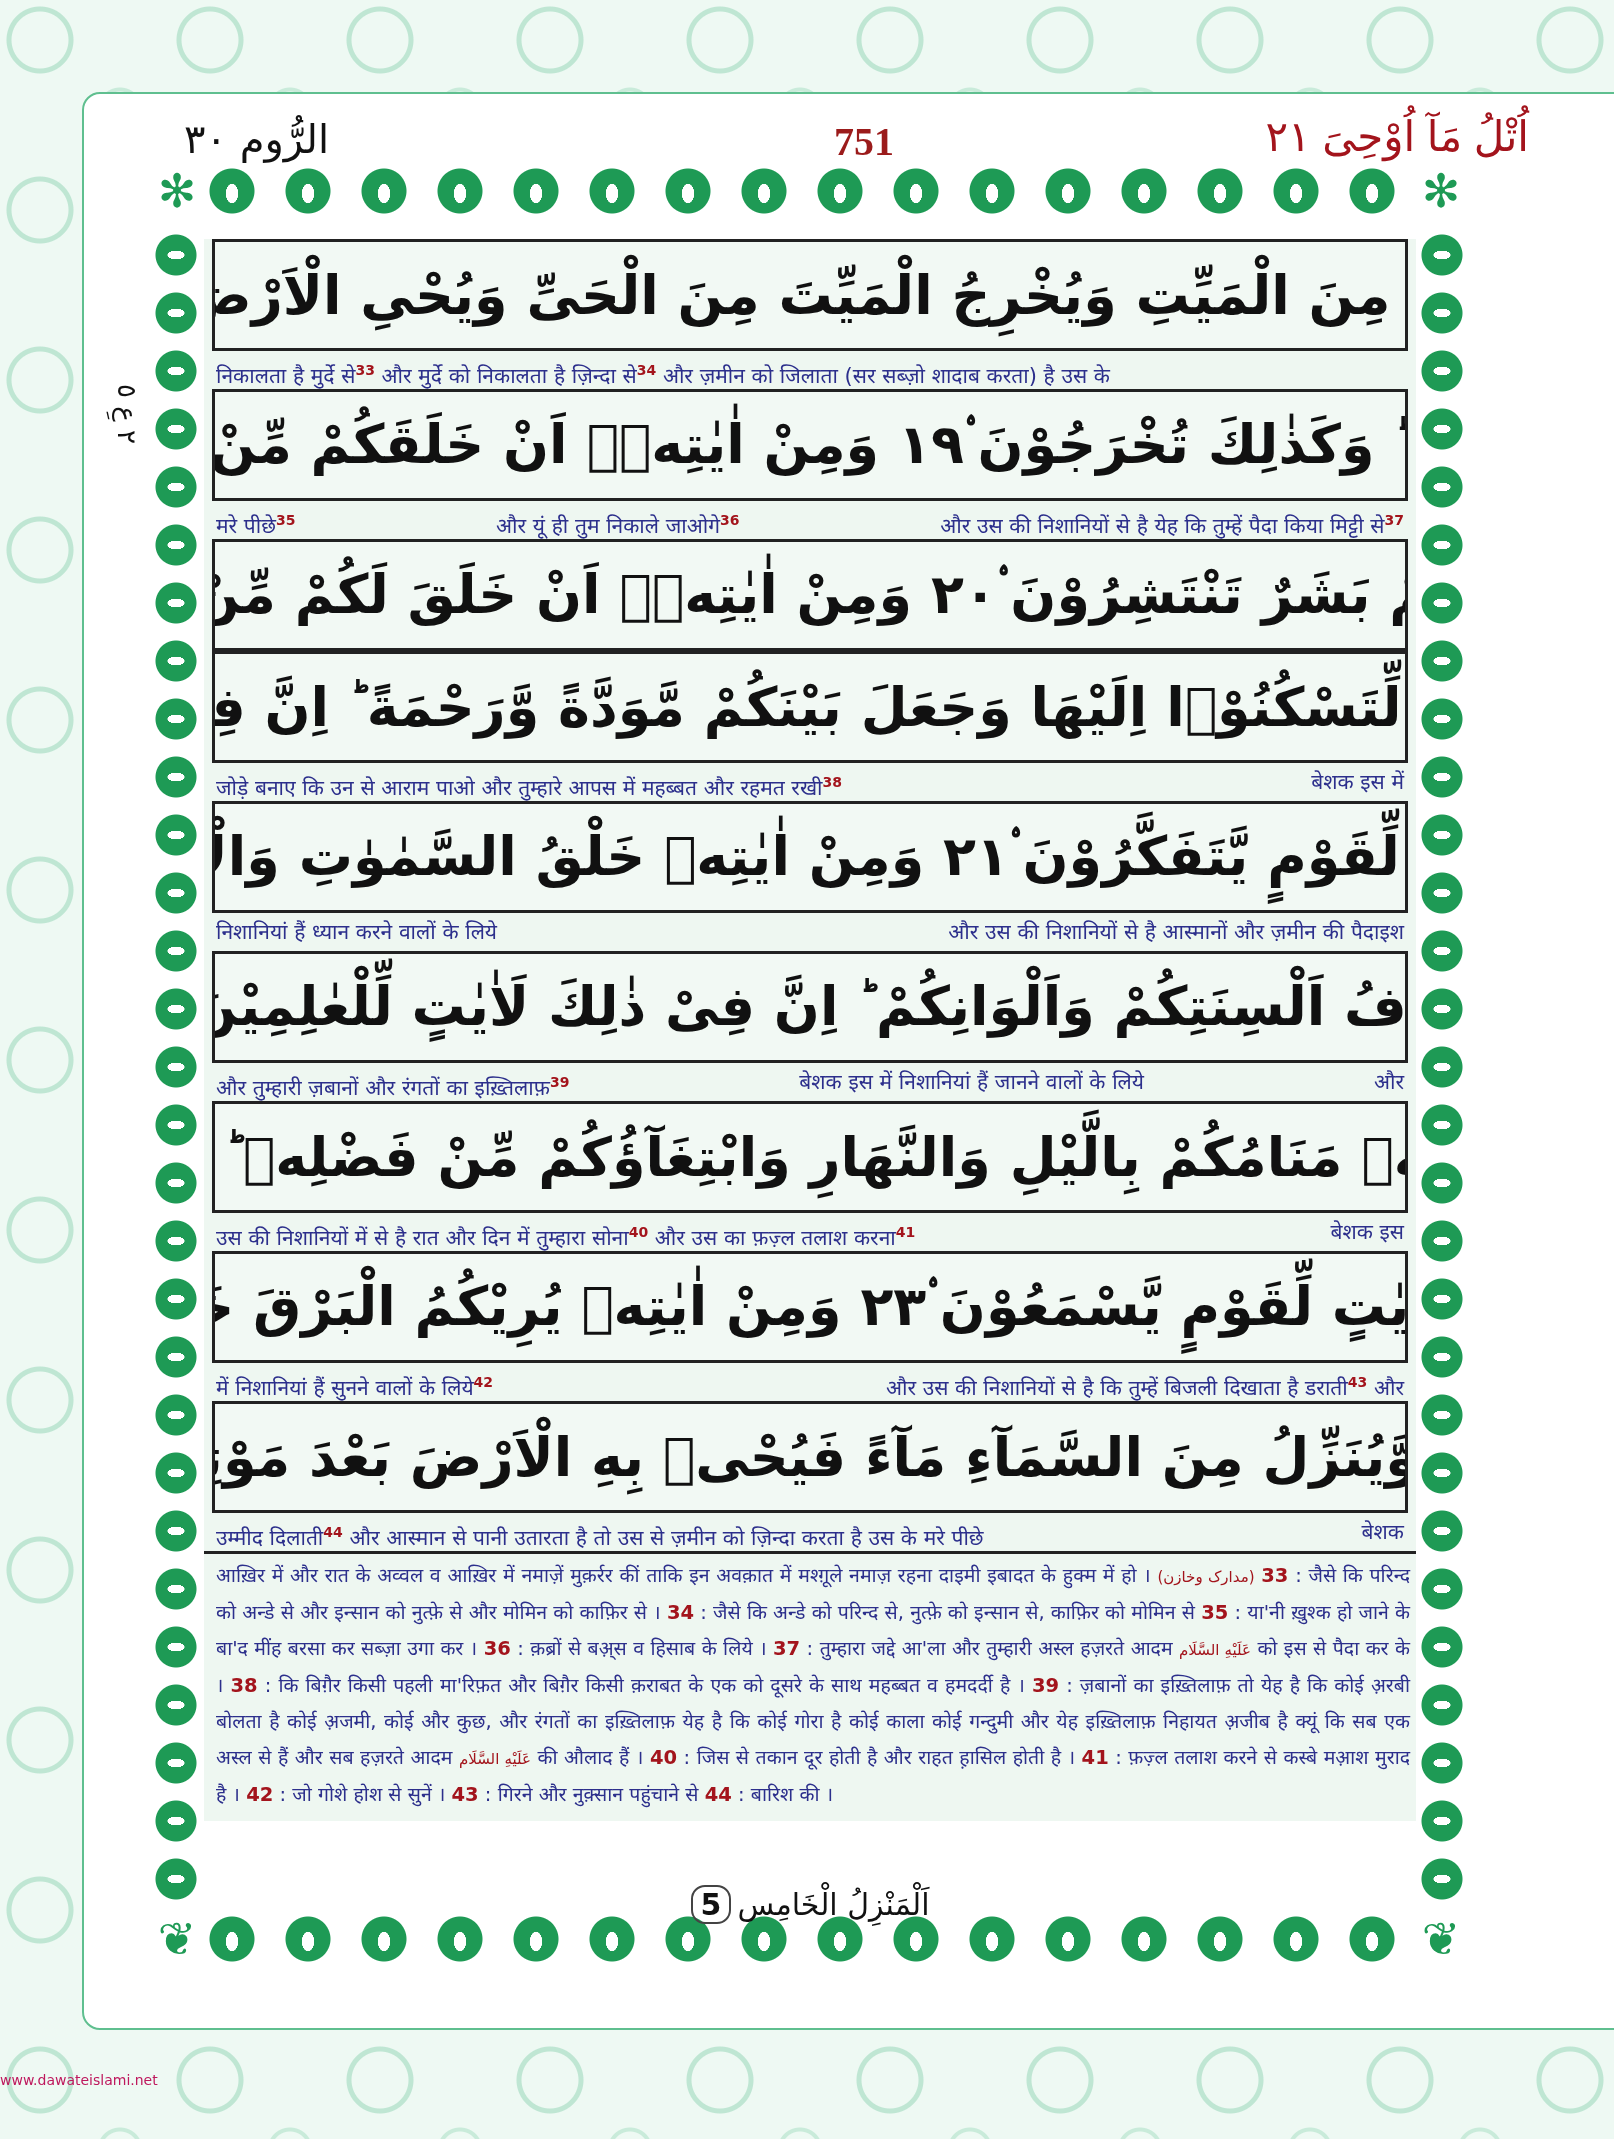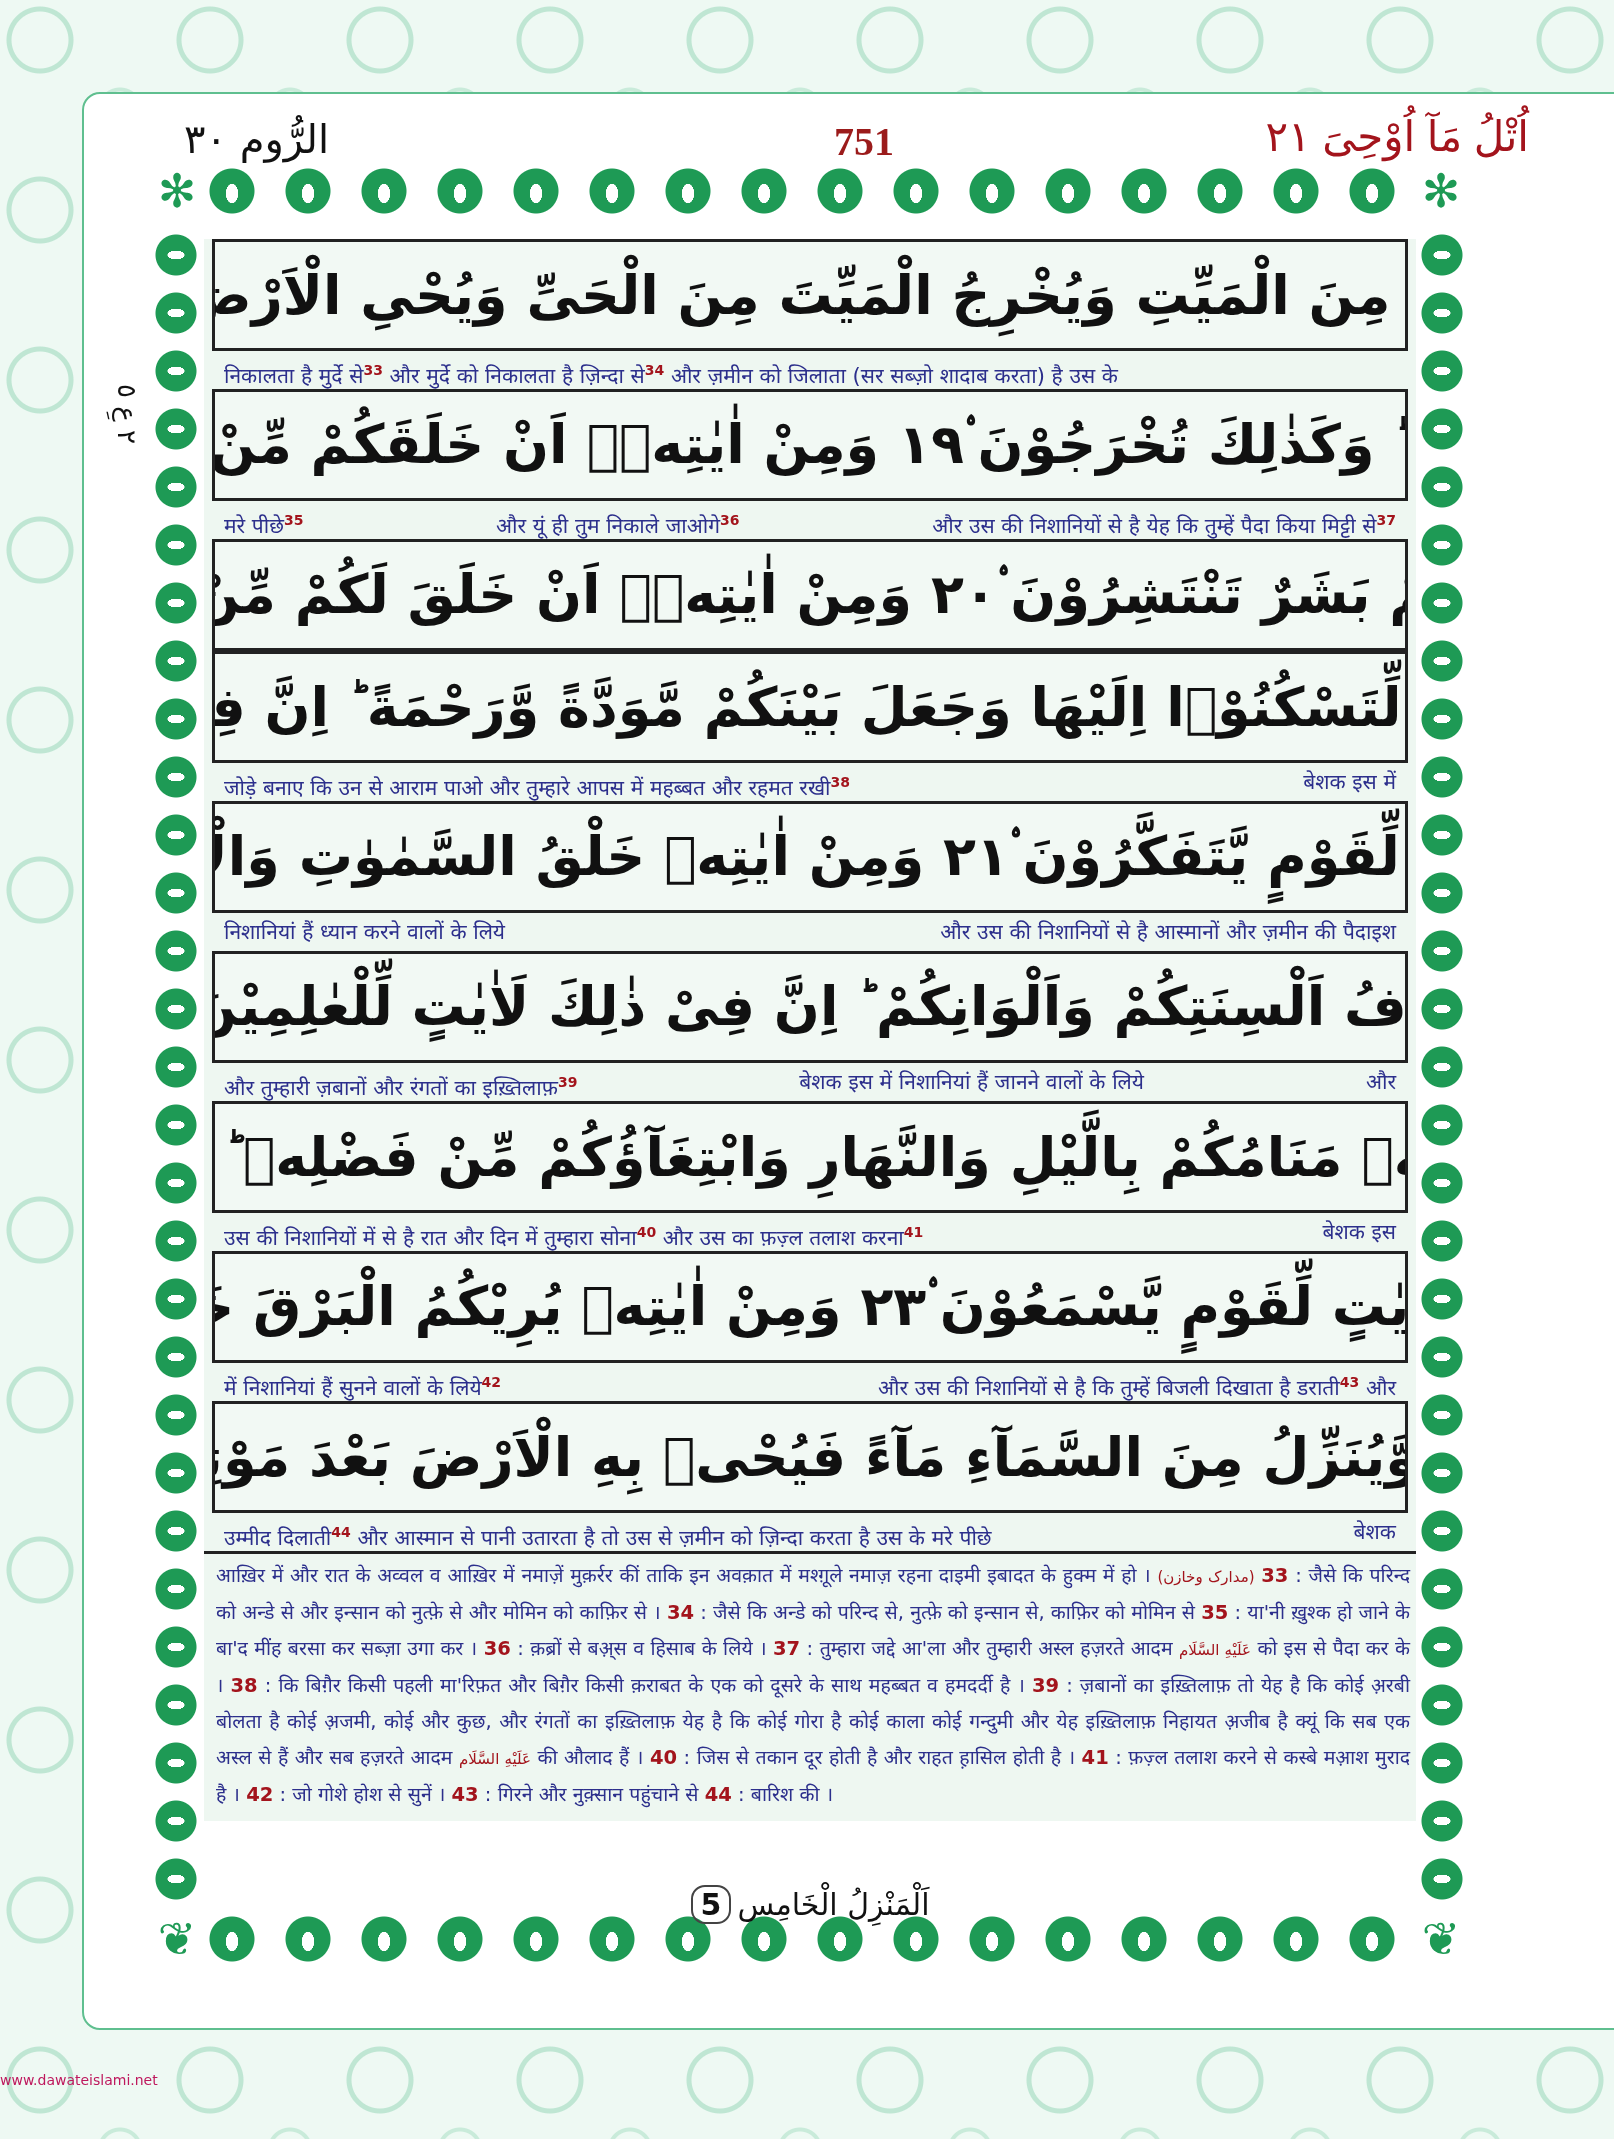--- a/index.html
+++ b/index.html
@@ -83,21 +83,21 @@
     background: #f2f9f4;
     display: flex; align-items: center; justify-content: center;
     direction: rtl;
     font-family: "DejaVu Sans", sans-serif;
     font-size: 54px; font-weight: bold; color: #111;
     white-space: nowrap; overflow: hidden;
     letter-spacing: 1px;
   }
   .translation {
     height: 38px; line-height: 38px;
-    padding: 0 20px;
+    padding: 0 12px;
     font-family: "DejaVu Sans", sans-serif;
     font-size: 21px; color: #2c2f8c;
     display: flex; justify-content: space-between;
     white-space: nowrap; overflow: hidden;
   }
   .translation sup, .fn sup { color: #a3141c; font-weight: bold; font-size: 14px; }
   .tr-seg { display: inline-block; }
   .footnotes {
     padding: 4px 6px 8px 12px;
     border-top: 3px solid #222;

